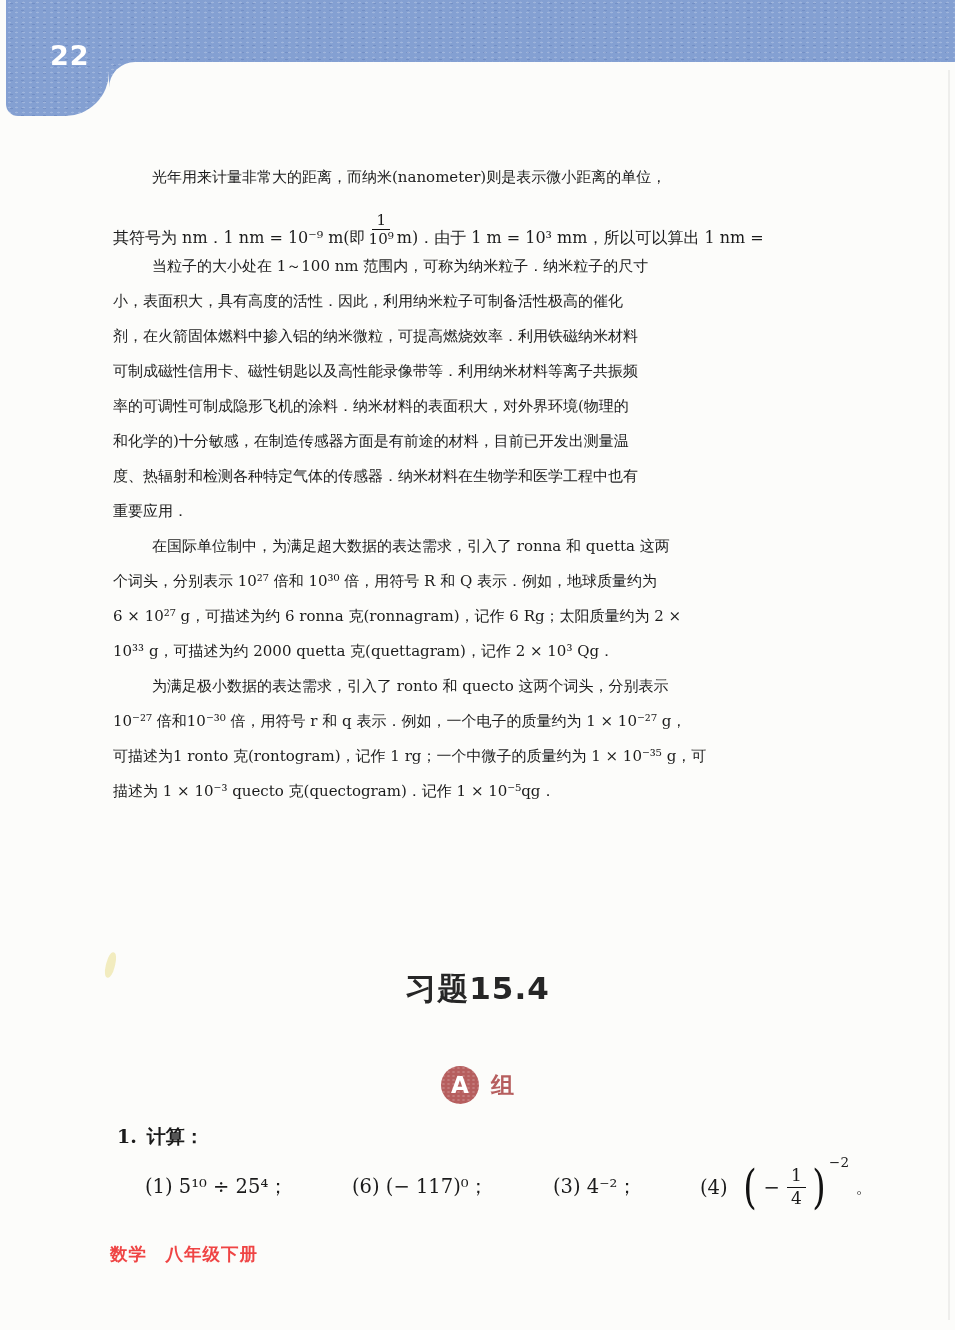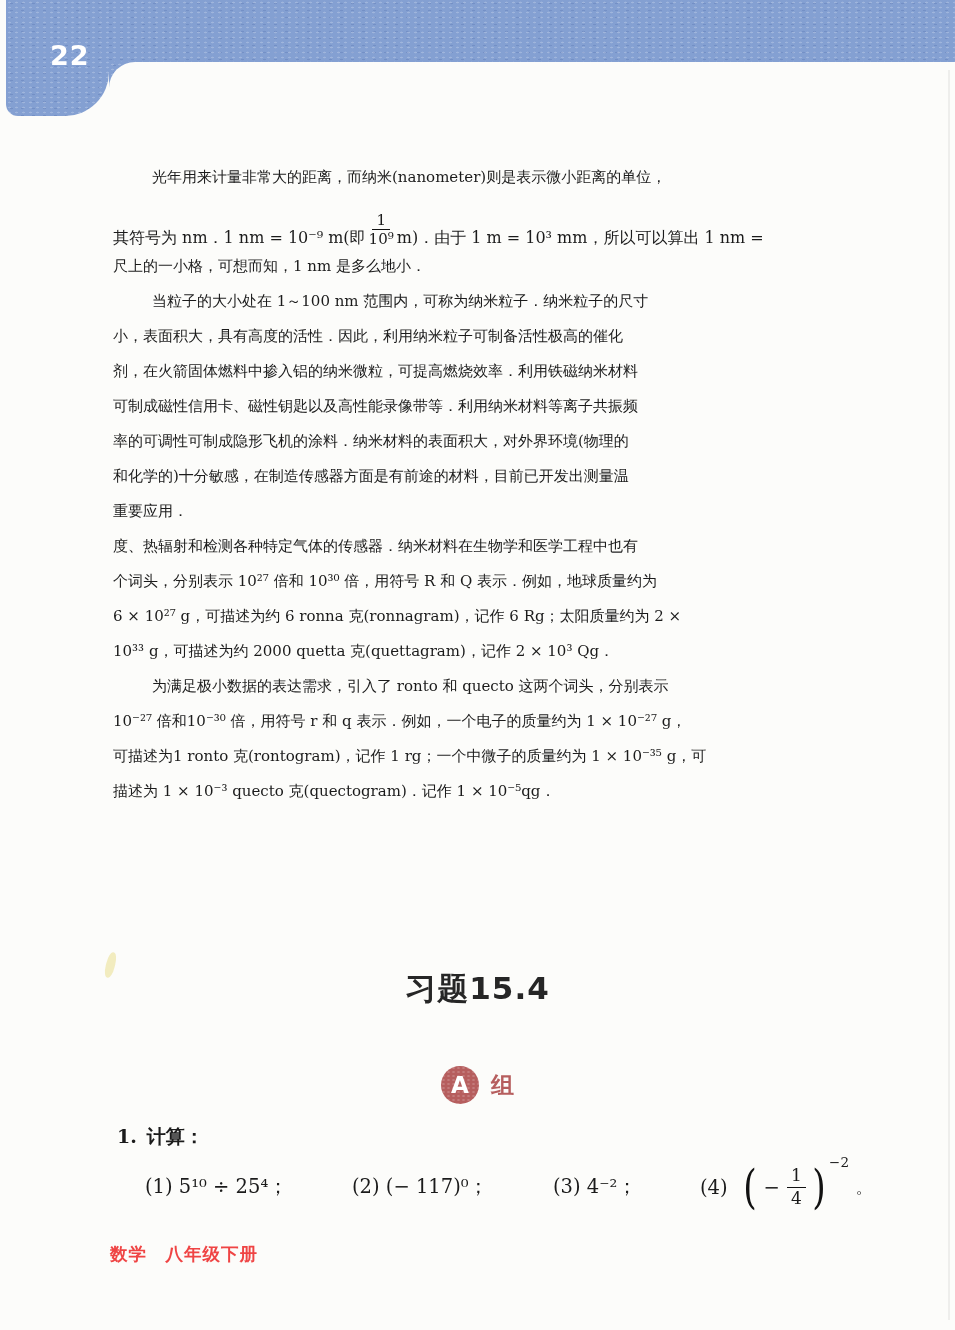--- a/index.html
+++ b/index.html
@@ -95,31 +95,31 @@
   <div class="textblock">
     <div class="line indent">光年用来计量非常大的距离，而纳米(nanometer)则是表示微小距离的单位，</div>
     <div class="frac-line">
       <span>其符号为 nm．1 nm = 10⁻⁹ m(即</span>
       <span class="frac">
         <span class="num">1</span>
         <span class="den">10⁹</span>
       </span>
       <span>m)．由于 1 m = 10³ mm，所以可以算出 1 nm =</span>
     </div>
-    <div class="line">尺上的一小格，可想而知，1 nm 是多么地小．</div>
 
     <div class="line indent">当粒子的大小处在 1～100 nm 范围内，可称为纳米粒子．纳米粒子的尺寸</div>
     <div class="line">小，表面积大，具有高度的活性．因此，利用纳米粒子可制备活性极高的催化</div>
     <div class="line">剂，在火箭固体燃料中掺入铝的纳米微粒，可提高燃烧效率．利用铁磁纳米材料</div>
     <div class="line">可制成磁性信用卡、磁性钥匙以及高性能录像带等．利用纳米材料等离子共振频</div>
     <div class="line">率的可调性可制成隐形飞机的涂料．纳米材料的表面积大，对外界环境(物理的</div>
     <div class="line">和化学的)十分敏感，在制造传感器方面是有前途的材料，目前已开发出测量温</div>
+    <div class="line">度、热辐射和检测各种特定气体的传感器．纳米材料在生物学和医学工程中也有</div>
     <div class="line">重要应用．</div>
-    <div class="line">度、热辐射和检测各种特定气体的传感器．纳米材料在生物学和医学工程中也有</div>
 
+    <div class="line indent">在国际单位制中，为满足超大数据的表达需求，引入了 ronna 和 quetta 这两</div>
     <div class="line">个词头，分别表示 10²⁷ 倍和 10³⁰ 倍，用符号 R 和 Q 表示．例如，地球质量约为</div>
     <div class="line">6 × 10²⁷ g，可描述为约 6 ronna 克(ronnagram)，记作 6 Rg；太阳质量约为 2 ×</div>
     <div class="line">10³³ g，可描述为约 2000 quetta 克(quettagram)，记作 2 × 10³ Qg．</div>
 
     <div class="line indent">为满足极小数据的表达需求，引入了 ronto 和 quecto 这两个词头，分别表示</div>
     <div class="line">10⁻²⁷ 倍和10⁻³⁰ 倍，用符号 r 和 q 表示．例如，一个电子的质量约为 1 × 10⁻²⁷ g，</div>
     <div class="line">可描述为1 ronto 克(rontogram)，记作 1 rg；一个中微子的质量约为 1 × 10⁻³⁵ g，可</div>
     <div class="line">描述为 1 × 10⁻³ quecto 克(quectogram)．记作 1 × 10⁻⁵qg．</div>
   </div>
 
@@ -129,21 +129,21 @@
     <div class="group-badge">A</div>
     <div class="group-label">组</div>
   </div>
 
   <div class="q1">
     <span class="qlabel">1.</span><span>计算：</span>
   </div>
 
   <div class="items">
     <div class="item i1">(1) 5¹⁰ ÷ 25⁴；</div>
-    <div class="item i2">(2) (− 117)⁰；</div>
+    <div class="item i2">(6) (− 117)⁰；</div>
     <div class="item i3">(3) 4⁻²；</div>
     <div class="item i4 item-flex">
       <span class="lbl">(4)</span>
       <span class="bigparen">(</span>
       <span class="minus">−</span>
       <span class="frac exfrac">
         <span class="num">1</span>
         <span class="den">4</span>
       </span>
       <span class="bigparen">)</span>

